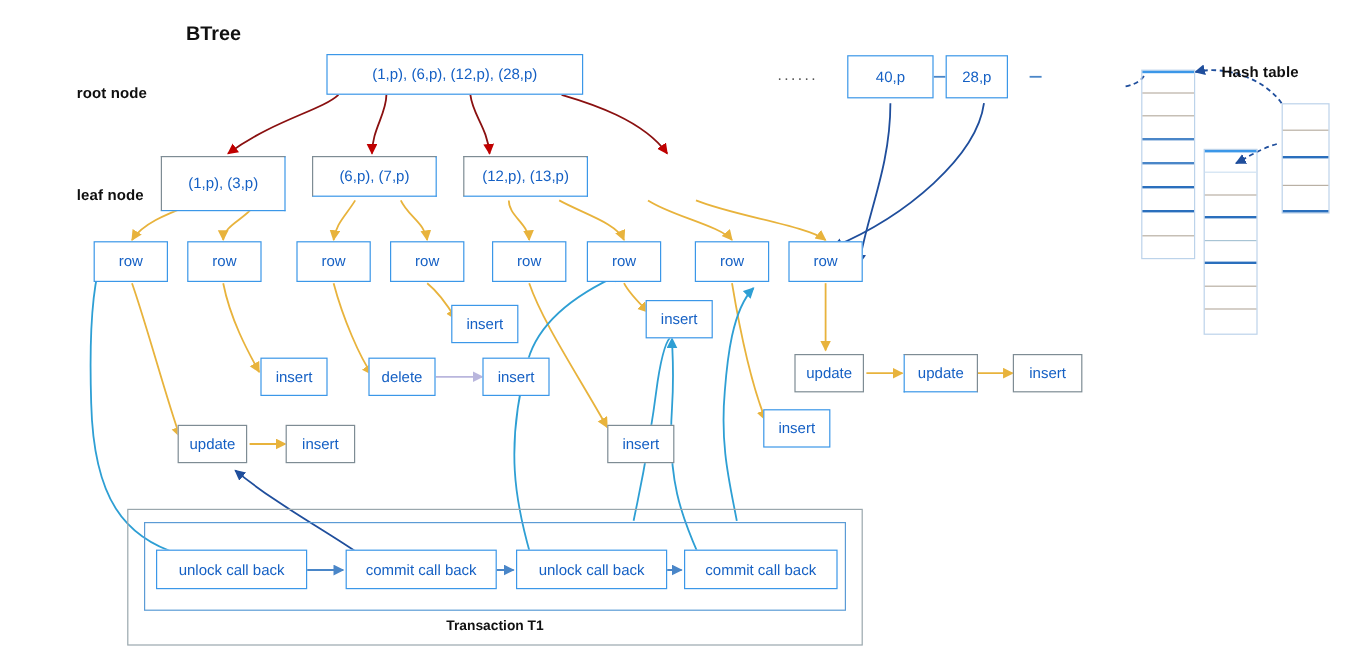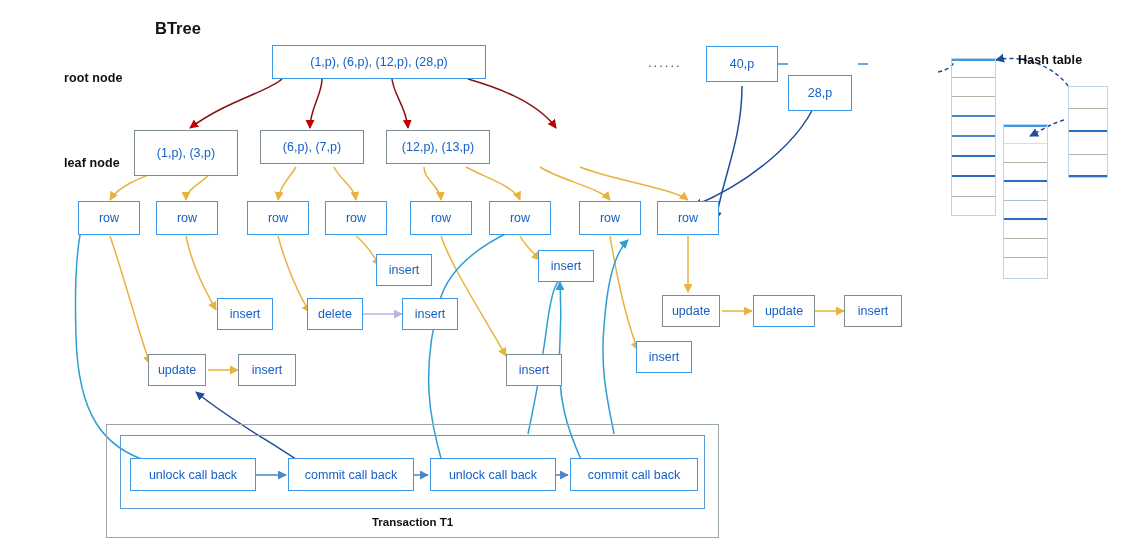--- a/index.html
+++ b/index.html
@@ -131,21 +131,21 @@
   <div class="box b-blue" style="left:78px;top:201px;width:62px;height:34px;">row</div>
   <div class="box b-blue" style="left:156px;top:201px;width:62px;height:34px;">row</div>
   <div class="box b-blue" style="left:247px;top:201px;width:62px;height:34px;">row</div>
   <div class="box b-blue" style="left:325px;top:201px;width:62px;height:34px;">row</div>
   <div class="box b-blue" style="left:410px;top:201px;width:62px;height:34px;">row</div>
   <div class="box b-blue" style="left:489px;top:201px;width:62px;height:34px;">row</div>
   <div class="box b-blue" style="left:579px;top:201px;width:62px;height:34px;">row</div>
   <div class="box b-blue" style="left:657px;top:201px;width:62px;height:34px;">row</div>
 
   <div class="box b-blue" style="left:706px;top:46px;width:72px;height:36px;">40,p</div>
-  <div class="box b-blue" style="left:788px;top:46px;width:64px;height:36px;margin-top:29px;">28,p</div>
+  <div class="box b-blue" style="left:788px;top:46px;width:52px;height:36px;">28,p</div>
 
   <div class="box b-blue" style="left:376px;top:254px;width:56px;height:32px;">insert</div>
   <div class="box b-blue" style="left:217px;top:298px;width:56px;height:32px;">insert</div>
   <div class="box b-blue" style="left:307px;top:298px;width:56px;height:32px;">delete</div>
   <div class="box b-blue" style="left:402px;top:298px;width:56px;height:32px;">insert</div>
   <div class="box b-blue" style="left:538px;top:250px;width:56px;height:32px;">insert</div>
   <div class="box b-grey" style="left:506px;top:354px;width:56px;height:32px;">insert</div>
   <div class="box b-blue" style="left:636px;top:341px;width:56px;height:32px;">insert</div>
   <div class="box b-grey" style="left:148px;top:354px;width:58px;height:32px;">update</div>
   <div class="box b-grey" style="left:238px;top:354px;width:58px;height:32px;">insert</div>

